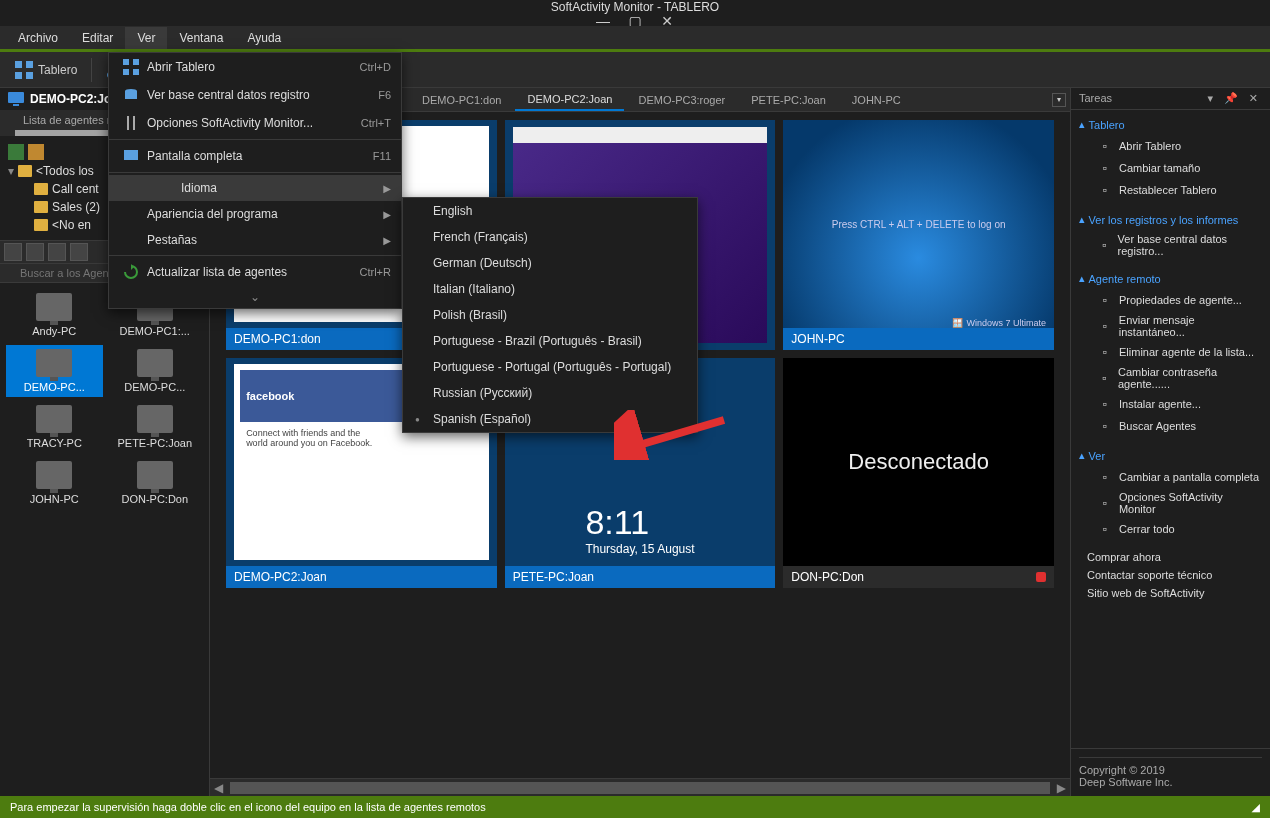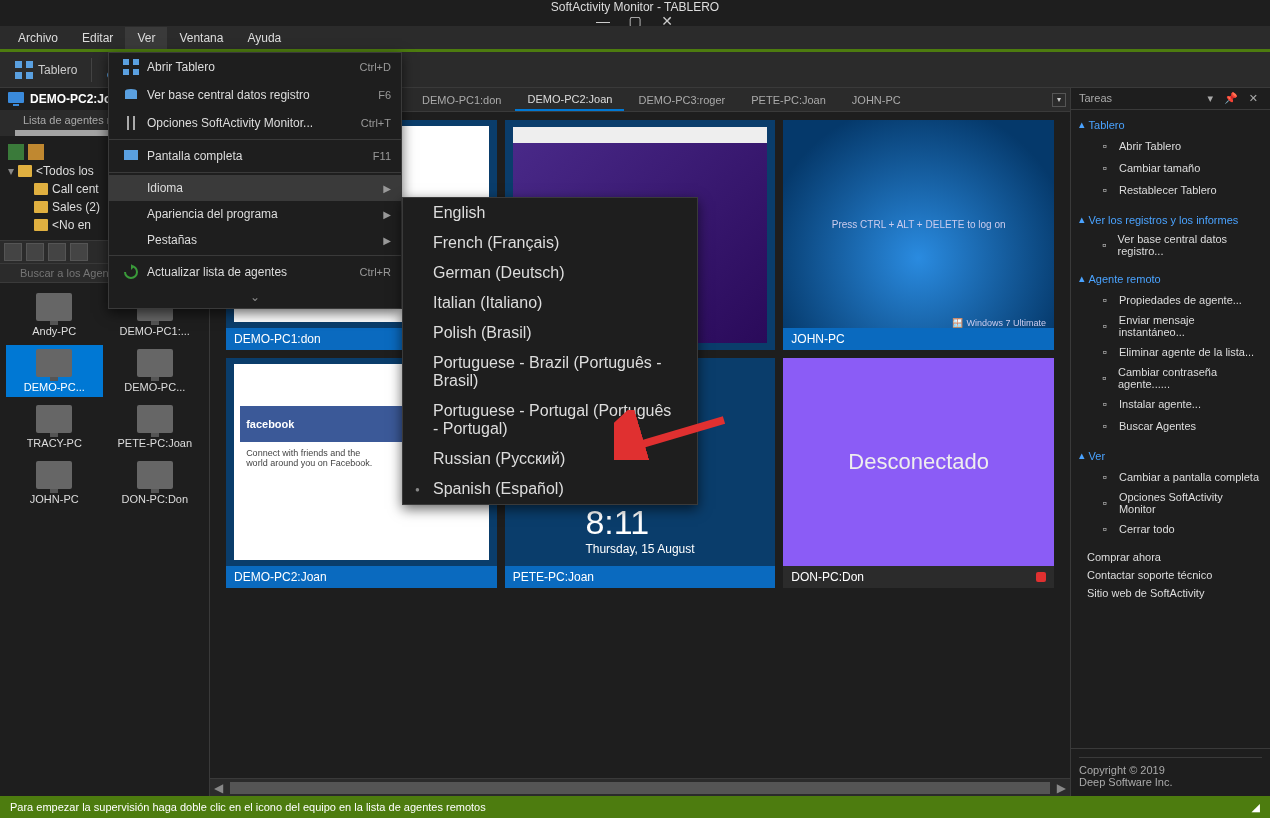--- a/index.html
+++ b/index.html
@@ -34,45 +34,45 @@
 .agent { display:flex; flex-direction:column; align-items:center; padding:4px; color:#ddd; font-size:11px;}
 .agent.sel { background:#0078d4; color:#fff;}
 .agent .pc { width:36px; height:28px; background:#666; border-radius:2px; position:relative; margin-bottom:4px;}
 .agent .pc::after{content:""; position:absolute; bottom:-4px; left:14px; width:8px; height:4px; background:#555;}
 .center-panel { flex:1; background:#1e1e1e; overflow:hidden; display:flex; flex-direction:column;}
 .thumb-grid { flex:1; display:grid; grid-template-columns: repeat(3, 1fr); grid-auto-rows: 230px; gap:8px; padding:8px 16px; overflow:hidden;}
 .thumb { background:#0a3d6b; display:flex; flex-direction:column; overflow:hidden;}
 .thumb .screen { flex:1; display:flex; align-items:center; justify-content:center; color:#fff; font-size:11px;}
 .thumb .label { background:#0a6abf; color:#fff; padding:4px 8px; font-size:12px; display:flex; justify-content:space-between; align-items:center;}
 .thumb.dark .label { background:#2b2b2b;}
-.thumb.disconnected { background:#8b5cf6;}
+.thumb.disconnected { background:#000000;}
 .thumb.disconnected .screen { font-size:22px; font-weight:300; color:#eee;}
 .thumb.w7 { background: radial-gradient(circle at 50% 60%, #2a8be0 0%, #05396b 80%);}
 .hscroll { height:18px; background:#2b2b2b; border-top:1px solid #3a3a3a; position:relative;}
 .hscroll-thumb { position:absolute; height:12px; top:3px; left:20px; right:20px; background:#555;}
 .right-panel { width:200px; background:#1e1e1e; border-left:1px solid #3a3a3a; display:flex; flex-direction:column;}
 .tasks-title { padding:4px 8px; color:#aaa; font-size:11px; display:flex; justify-content:space-between; border-bottom:1px solid #3a3a3a;}
 .task-section { padding:4px 8px; }
 .task-section-title { color:#4aa3ff; font-size:11px; padding:4px 0; display:flex; align-items:center; gap:4px;}
 .task-link { color:#ddd; font-size:11px; padding:3px 0 3px 18px; display:flex; align-items:center; gap:6px;}
 .task-link .ticon{ width:16px; height:16px; display:flex; align-items:center; justify-content:center; font-size:12px;}
 .right-footer { margin-top:auto; padding:8px; color:#aaa; font-size:11px; border-top:1px solid #3a3a3a;}
 .statusbar { height:22px; background:#4d7c0f; color:#fff; display:flex; align-items:center; padding:0 10px; font-size:11px;}
 
 .dropdown { position:absolute; background:#1e1e1e; border:1px solid #3a3a3a; box-shadow:0 4px 12px rgba(0,0,0,.6); z-index:100; min-width:290px;}
 .dropdown-row { display:flex; align-items:center; padding:6px 10px; color:#ddd; font-size:12px;}
-.dropdown-row.hover { background:#3a3a3a;}
+.dropdown-row.hover { background:#3a3a3a;gap:34px;}
 .dropdown-row .ico { width:24px; display:flex; justify-content:center;}
 .dropdown-row .lab { flex:1; padding-left:4px;}
 .dropdown-row .shortcut { color:#999; font-size:11px;}
 .dropdown-row .arrow { color:#999; font-size:10px;}
 .dd-sep { height:1px; background:#3a3a3a; margin:2px 0;}
 .dd-footer { display:flex; justify-content:center; padding:4px; color:#888;}
 .submenu { position:absolute; background:#1e1e1e; border:1px solid #3a3a3a; box-shadow:0 4px 12px rgba(0,0,0,.6); z-index:101; min-width:280px;}
-.sub-row { display:flex; align-items:center; padding:6px 18px 6px 30px; color:#ddd; font-size:16px; position:relative;}
+.sub-row { display:flex; align-items:center; padding:6px 18px 6px 30px; color:#ddd; font-size:12px; position:relative;}
 .sub-row.selected::before { content:"●"; position:absolute; left:12px; color:#888; font-size:8px;}
 
 .arrow-anno { position:absolute; z-index:200; pointer-events:none;}
 .icon-svg { width:20px; height:20px; }
 .status-count { position:absolute; right:210px; top:92px; color:#fff; font-size:12px; font-weight:600;}
 .shield { width:10px;height:10px; background:#e03030; border-radius:2px; display:inline-block;}
 </style>
 </head>
 <body>
 
@@ -238,21 +238,21 @@
             </div>
             <div style="position:absolute;bottom:22px;right:8px;font-size:9px;color:#cce;">🪟 Windows 7 Ultimate</div>
           </div>
           <div class="label">
             <span>JOHN-PC</span>
           </div>
         </div>
         <div class="thumb" style="position: relative;">
           <div class="screen">
             <div style="background:#fff;width:94%;height:94%;padding:6px;color:#333;font-size:9px;">
-              <div style="background:#3b5998;color:#fff;padding:12px 6px;font-size:11px;font-weight:bold;margin-top:36px;">facebook</div>
+              <div style="background:#3b5998;color:#fff;padding:20px 6px;font-size:11px;font-weight:bold;">facebook</div>
               <div style="padding:6px;color:#444;">Connect with friends and the<br>world around you on Facebook.</div>
             </div>
           </div>
           <div class="label">
             <span>DEMO-PC2:Joan</span>
           </div>
         </div>
         <div class="thumb" style="position: relative;">
           <div class="screen">
             <div style="padding:0 18px; align-self:flex-end; margin-bottom:10px;">

